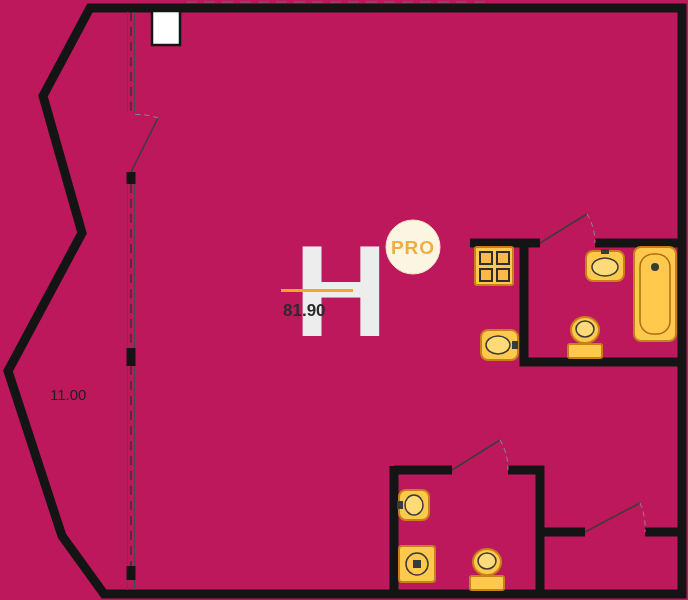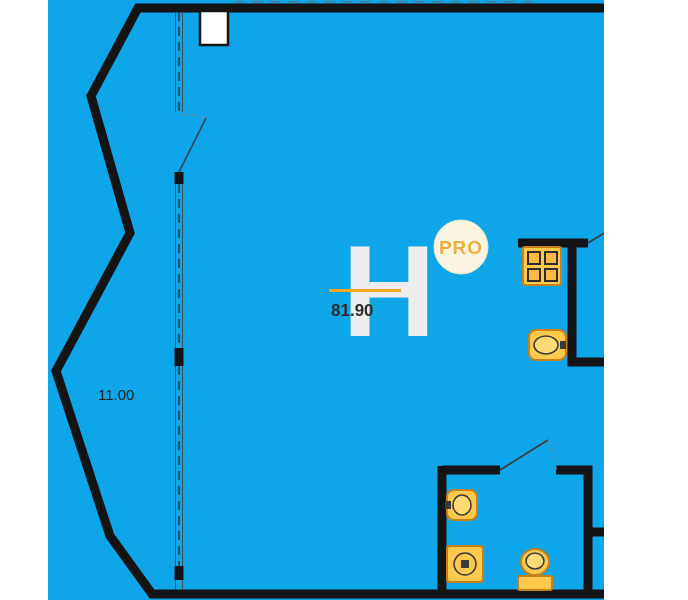--- a/index.html
+++ b/index.html
@@ -1,17 +1,17 @@
 <!DOCTYPE html>
 <html><head>
 <meta charset="utf-8">
 <style>
   html,body { margin:0; padding:0; background:#ffffff; }
-  .stage { position:relative; width:556px; height:600px; background:#0ea5e9; overflow:hidden;
-           font-family:"Liberation Sans", sans-serif;margin-left:48px; }
+  .stage { position:relative; width:688px; height:600px; background:#be185d; overflow:hidden;
+           font-family:"Liberation Sans", sans-serif; }
   svg { display:block; }
 
   .wall      { fill:none; stroke:#141414; stroke-width:9; stroke-linejoin:miter; stroke-linecap:butt; }
   .pier      { fill:#141414; }
   .win-line  { stroke:#4a4a4a; stroke-width:1; }
   .win-dash  { stroke:#2e2e2e; stroke-width:1.3; stroke-dasharray:9 6; }
   .dash-thin { stroke:#6a6a6a; stroke-width:1.2; stroke-dasharray:11 7; fill:none; }
   .shaft     { fill:#ffffff; stroke:#141414; stroke-width:2.5; }
   .door-leaf { stroke:#3c3c3c; stroke-width:1.6; fill:none; }
   .door-arc  { stroke:#8a8a8a; stroke-width:1; stroke-dasharray:5 4; fill:none; }

